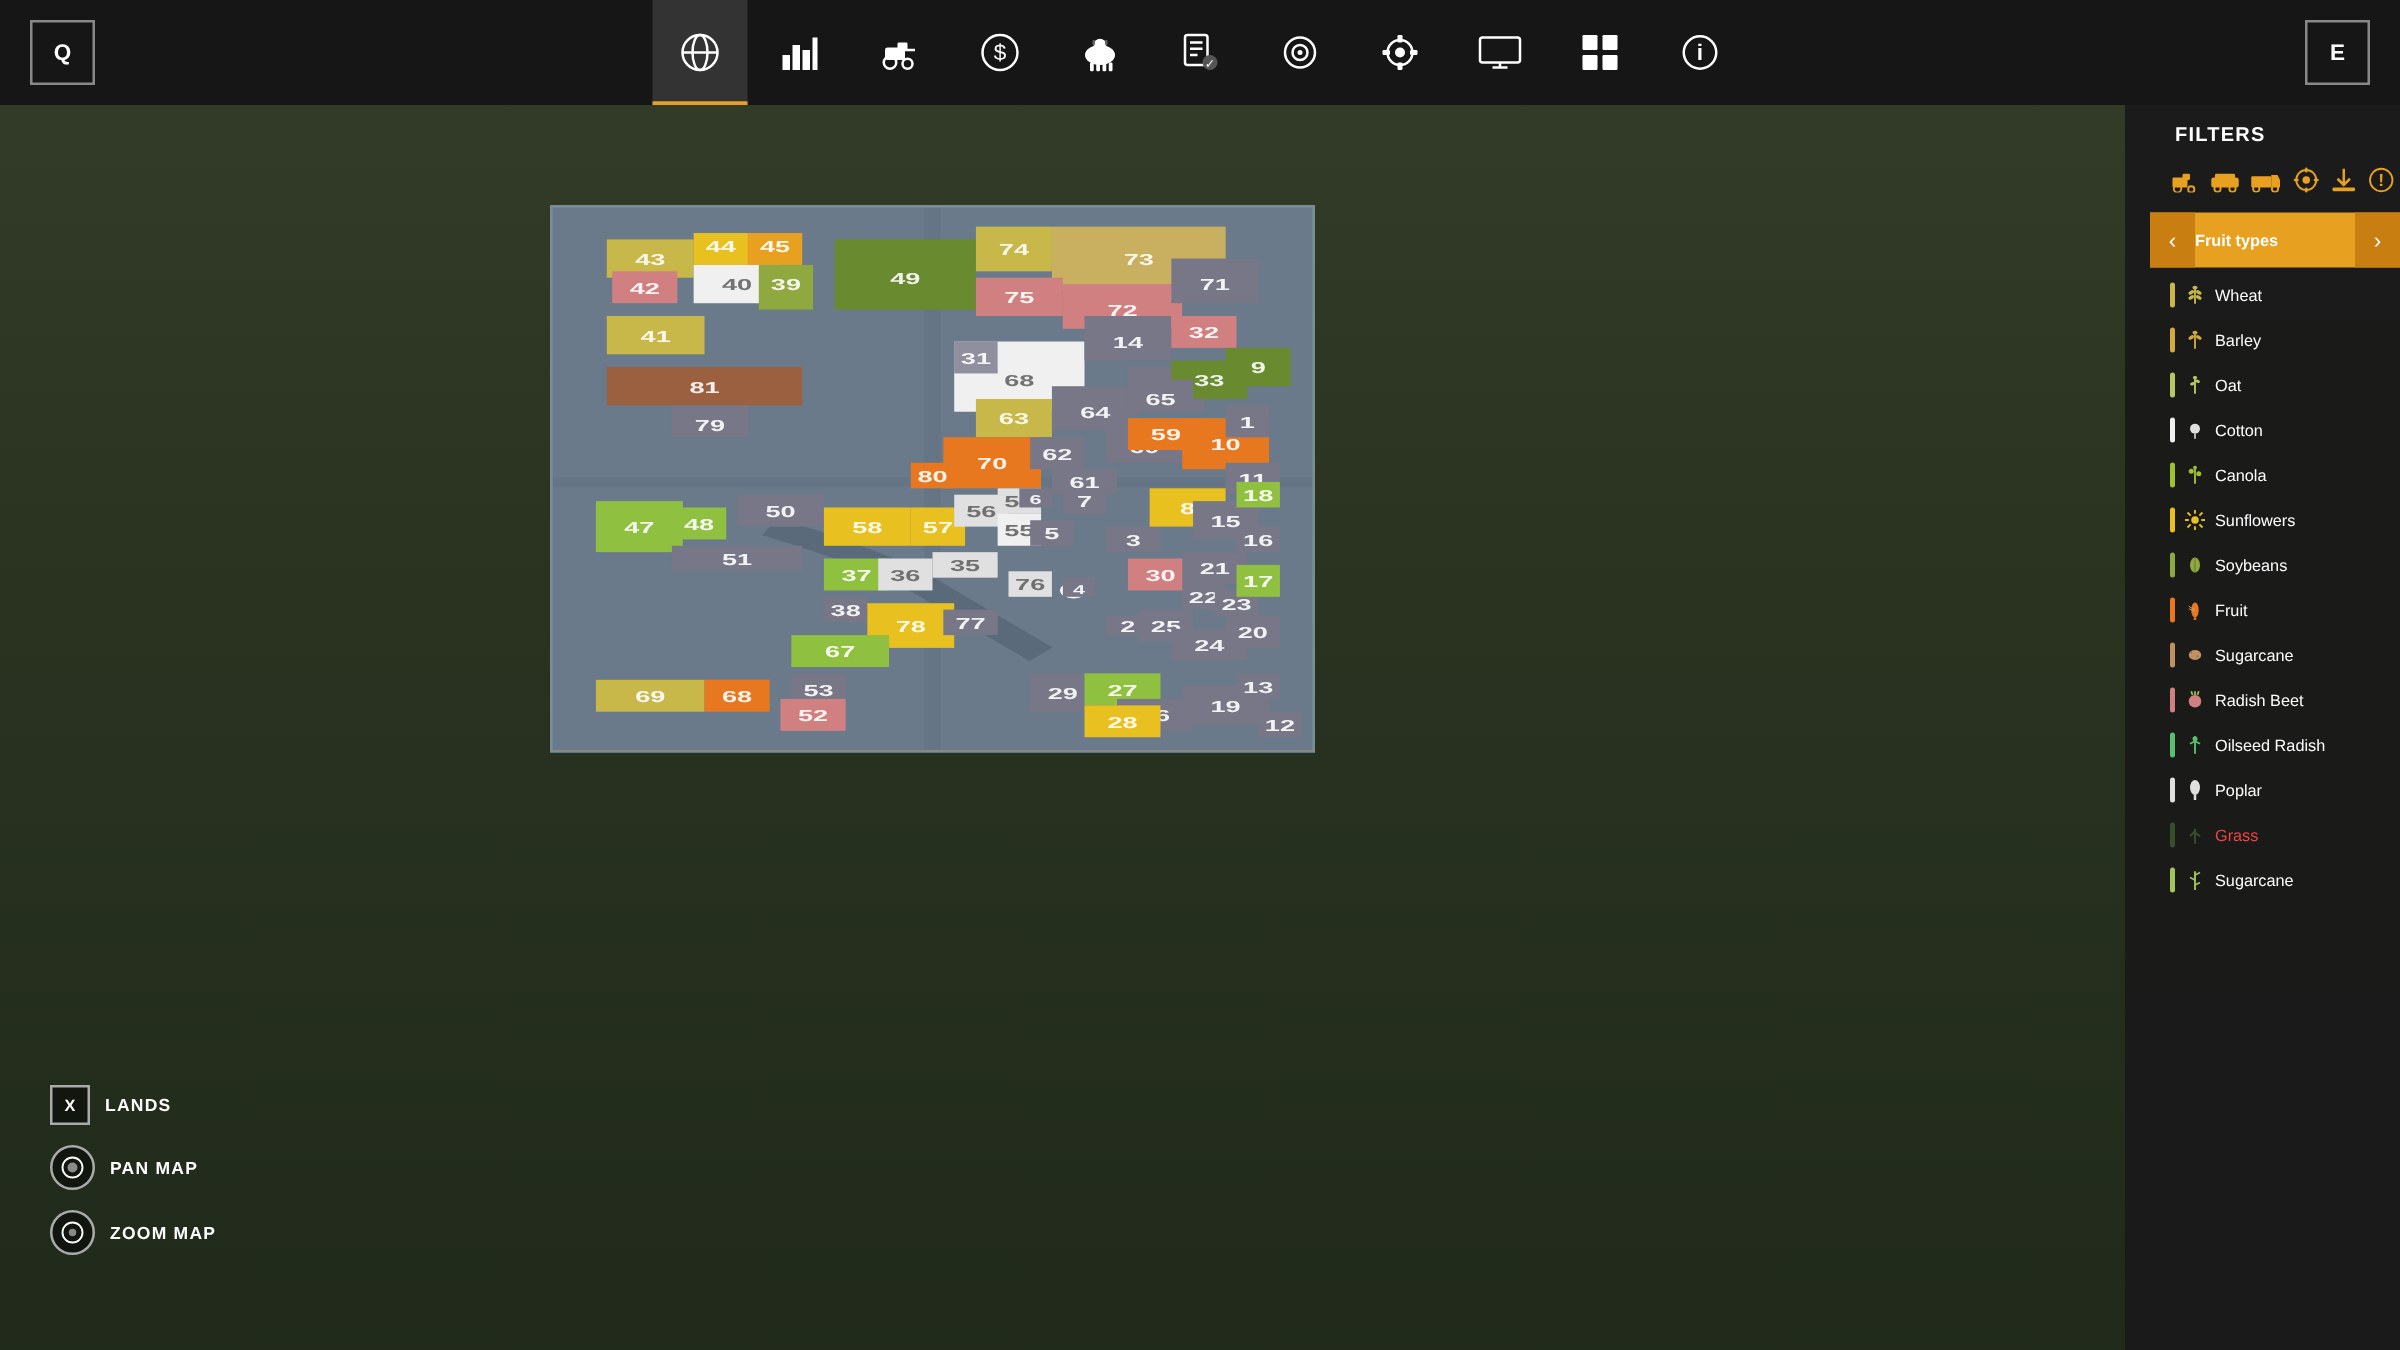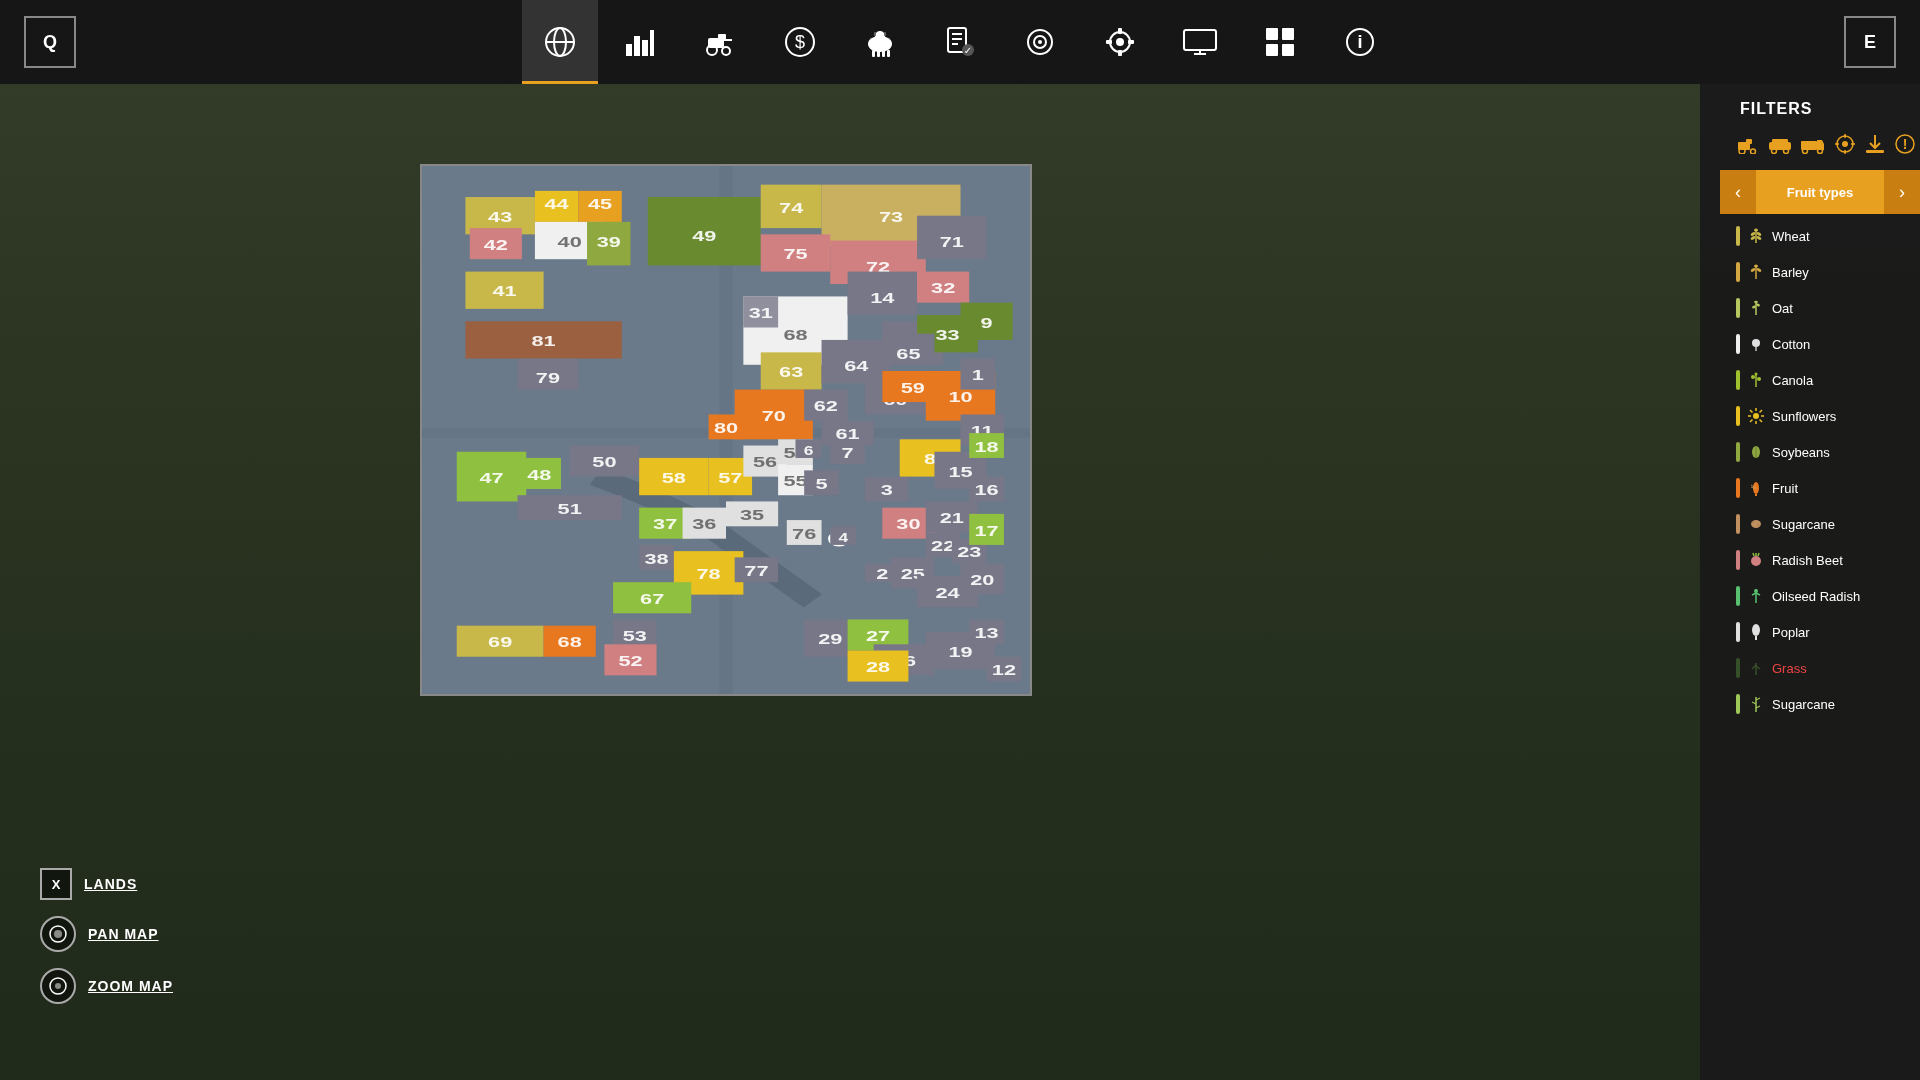--- a/index.html
+++ b/index.html
@@ -97,24 +97,24 @@
       top: 84px;
       left: 0; right: 0; bottom: 0;
       display: flex;
       align-items: center;
       justify-content: center;
     }
 
     
     .map-container {
       position: absolute;
-      left: 420px;
+      left: 440px;
       top: 80px;
       width: 612px;
-      height: 532px;
+      height: 438px;
       background: #0ea5e9;
       border: 2px solid #888;
     }
 
     .map-inner {
       width: 100%;
       height: 100%;
       position: relative;
       overflow: hidden;
     }
@@ -171,21 +171,20 @@
       align-items: center;
       justify-content: center;
       color: #fff;
       font-size: 18px;
       cursor: pointer;
       background: #c87e10;
     }
 
     .fruit-types-nav .nav-label {
       flex: 1;
-      text-align: center;
       color: #fff;
       font-size: 13px;
       font-weight: bold;
     }
 
     .fruit-list {
       list-style: none;
     }
 
     .fruit-item {
@@ -253,21 +252,20 @@
       border-radius: 50%;
       width: 36px;
       height: 36px;
     }
 
     .control-label {
       color: #fff;
       font-size: 14px;
       font-weight: bold;
       letter-spacing: 1px;
-      text-decoration: underline;
     }
 
     
     .map-svg {
       width: 100%;
       height: 100%;
     }
   </style>
 </head>
 <body>

